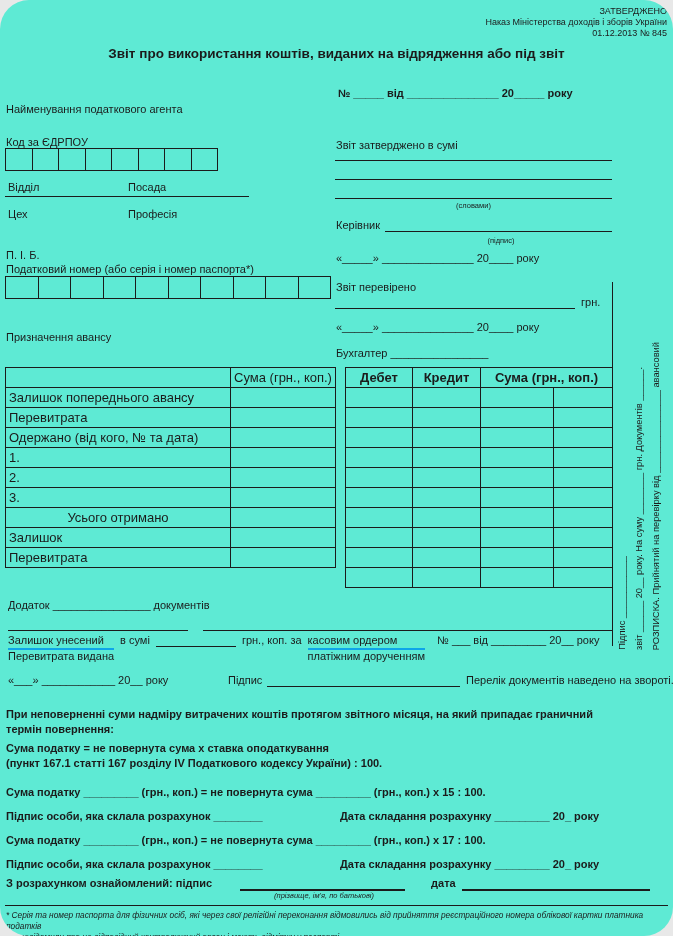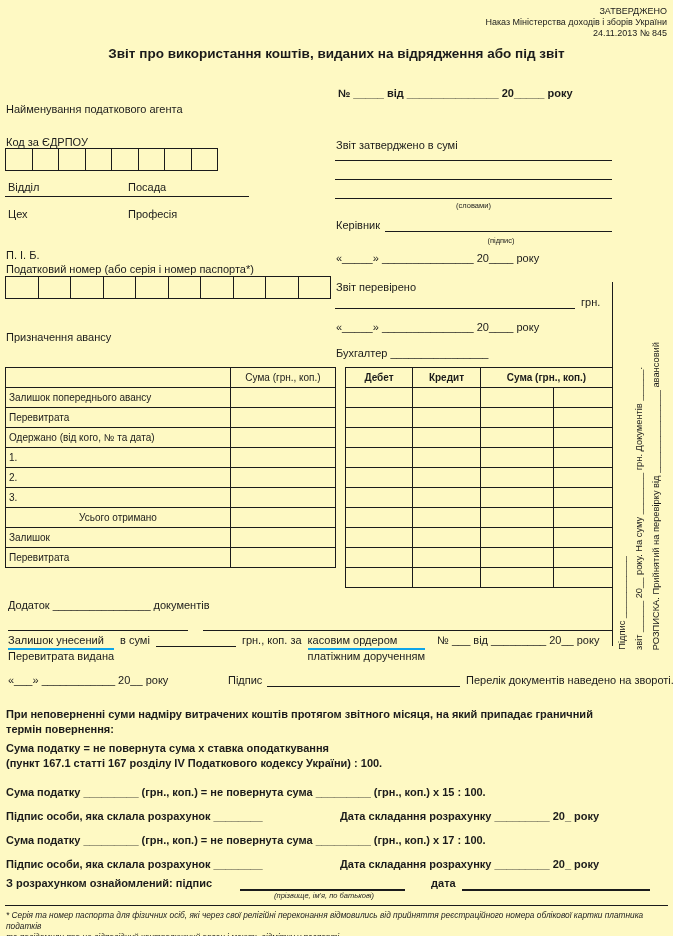--- a/index.html
+++ b/index.html
@@ -1,35 +1,35 @@
 <!DOCTYPE html>
 <html><head>
 <meta charset="utf-8">
 <style>
   html,body { margin:0; padding:0; background:#e8e8e8; }
   .page {
     position:relative; width:673px; height:936px; margin:0 auto;
-    background:#fef9c3; color:#1b1b1b;
+    background:#5eead4; color:#1b1b1b;
     font-family:"Liberation Sans","DejaVu Sans",sans-serif;
-    font-size:11px; overflow:hidden;
+    font-size:11px; overflow:hidden;border-radius:29px;
   }
   .t { position:absolute; white-space:nowrap; }
   .b { font-weight:700; }
   .i { font-style:italic; }
   .cap { position:absolute; font-size:7.5px; text-align:center; white-space:nowrap; }
   .hl { position:absolute; border-top:1px solid #1b1b1b; height:0; }
   .vl { position:absolute; border-left:1px solid #1b1b1b; width:0; }
   .fill { display:inline-block; border-bottom:1px solid #1b1b1b; height:12px; }
   .fill.thick { border-bottom-width:2px; }
   .flexrow { position:absolute; display:flex; align-items:flex-start; }
 
   table.boxes { position:absolute; border-collapse:collapse; table-layout:fixed; }
   table.boxes td { border:1px solid #1b1b1b; height:21px; padding:0; }
 
-  table.ftable { position:absolute; border-collapse:collapse; table-layout:fixed; font-size:10px; }
+  table.ftable { position:absolute; border-collapse:collapse; table-layout:fixed; font-size:13px; }
   table.ftable td, table.ftable th { border:1px solid #1b1b1b; height:19px; padding:0 3px; font-weight:400; overflow:hidden; }
   table.ftable th { font-weight:700; text-align:center; }
   td.nb-b { border-bottom:none; }
   td.nb-t { border-top:none; }
   td.ctr { text-align:center; }
   td.hdr-c { text-align:center; }
 
   .stack { display:inline-flex; flex-direction:column; line-height:13px; }
   .opt-top { border-bottom:2px solid #0ea5e9; padding-bottom:1px; }
 
@@ -42,21 +42,21 @@
   .footnote { position:absolute; font-size:8.3px; line-height:11px; font-style:italic; }
 </style>
 </head>
 <body>
 
 <div class="page">
 
   <div class="approved" style="top:6px; right:6px;">
     <div>ЗАТВЕРДЖЕНО</div>
     <div>Наказ Міністерства доходів і зборів України</div>
-    <div>24.11.2013 № 845</div>
+    <div>01.12.2013 № 845</div>
   </div>
 
   <div class="title" style="top:46px;">Звіт про використання коштів, виданих на відрядження або під звіт</div>
 
   <div class="t b" style="left:338px; top:87px;">№ _____ від _______________ 20_____ року</div>
 
   <div class="t" style="left:6px; top:103px;">Найменування податкового агента</div>
   <div class="t" style="left:6px; top:136px;">Код за ЄДРПОУ</div>
 
   <table class="boxes" style="left:5px; top:148px; width:213px;">

